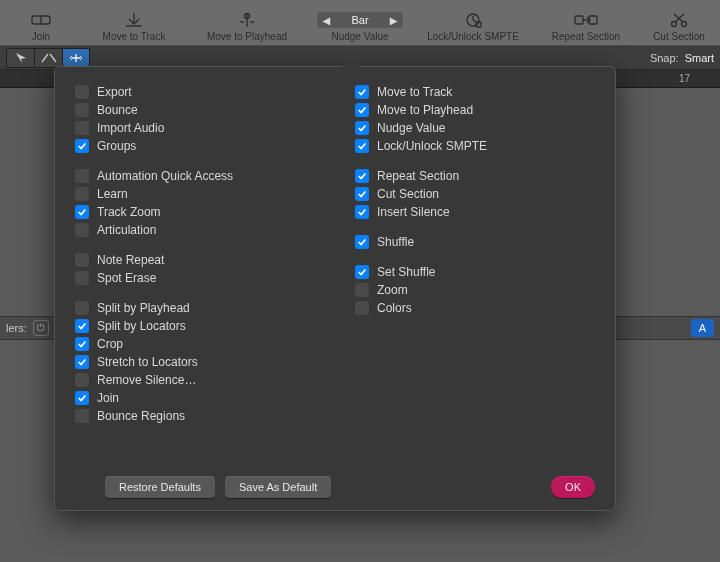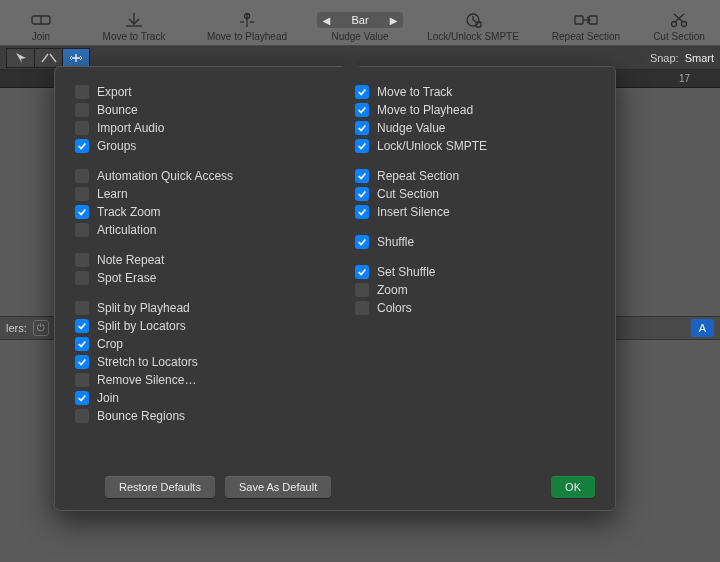--- a/index.html
+++ b/index.html
@@ -132,21 +132,21 @@
     position:absolute; bottom:12px; left:20px; right:20px;
     display:flex; align-items:center; gap:10px;margin-left:30px;
   }
   .btn {
     background:#575757; color:#e8e8e8;
     border:none; border-radius:4px;
     height:22px; padding:0 14px;
     font-size:11px;
     box-shadow: 0 1px 0 rgba(0,0,0,0.4), inset 0 1px 0 rgba(255,255,255,0.08);
   }
-  .btn.primary { background:#15803d; }
+  .btn.primary { background:#be185d;border-radius:10px; }
   .spacer { flex:1; }
 </style>
 </head>
 <body>
 
 <div class="toolbar">
 
   <div class="toolbar-item">
     <span class="icon">
       <svg width="22" height="16" class="tbicon">

